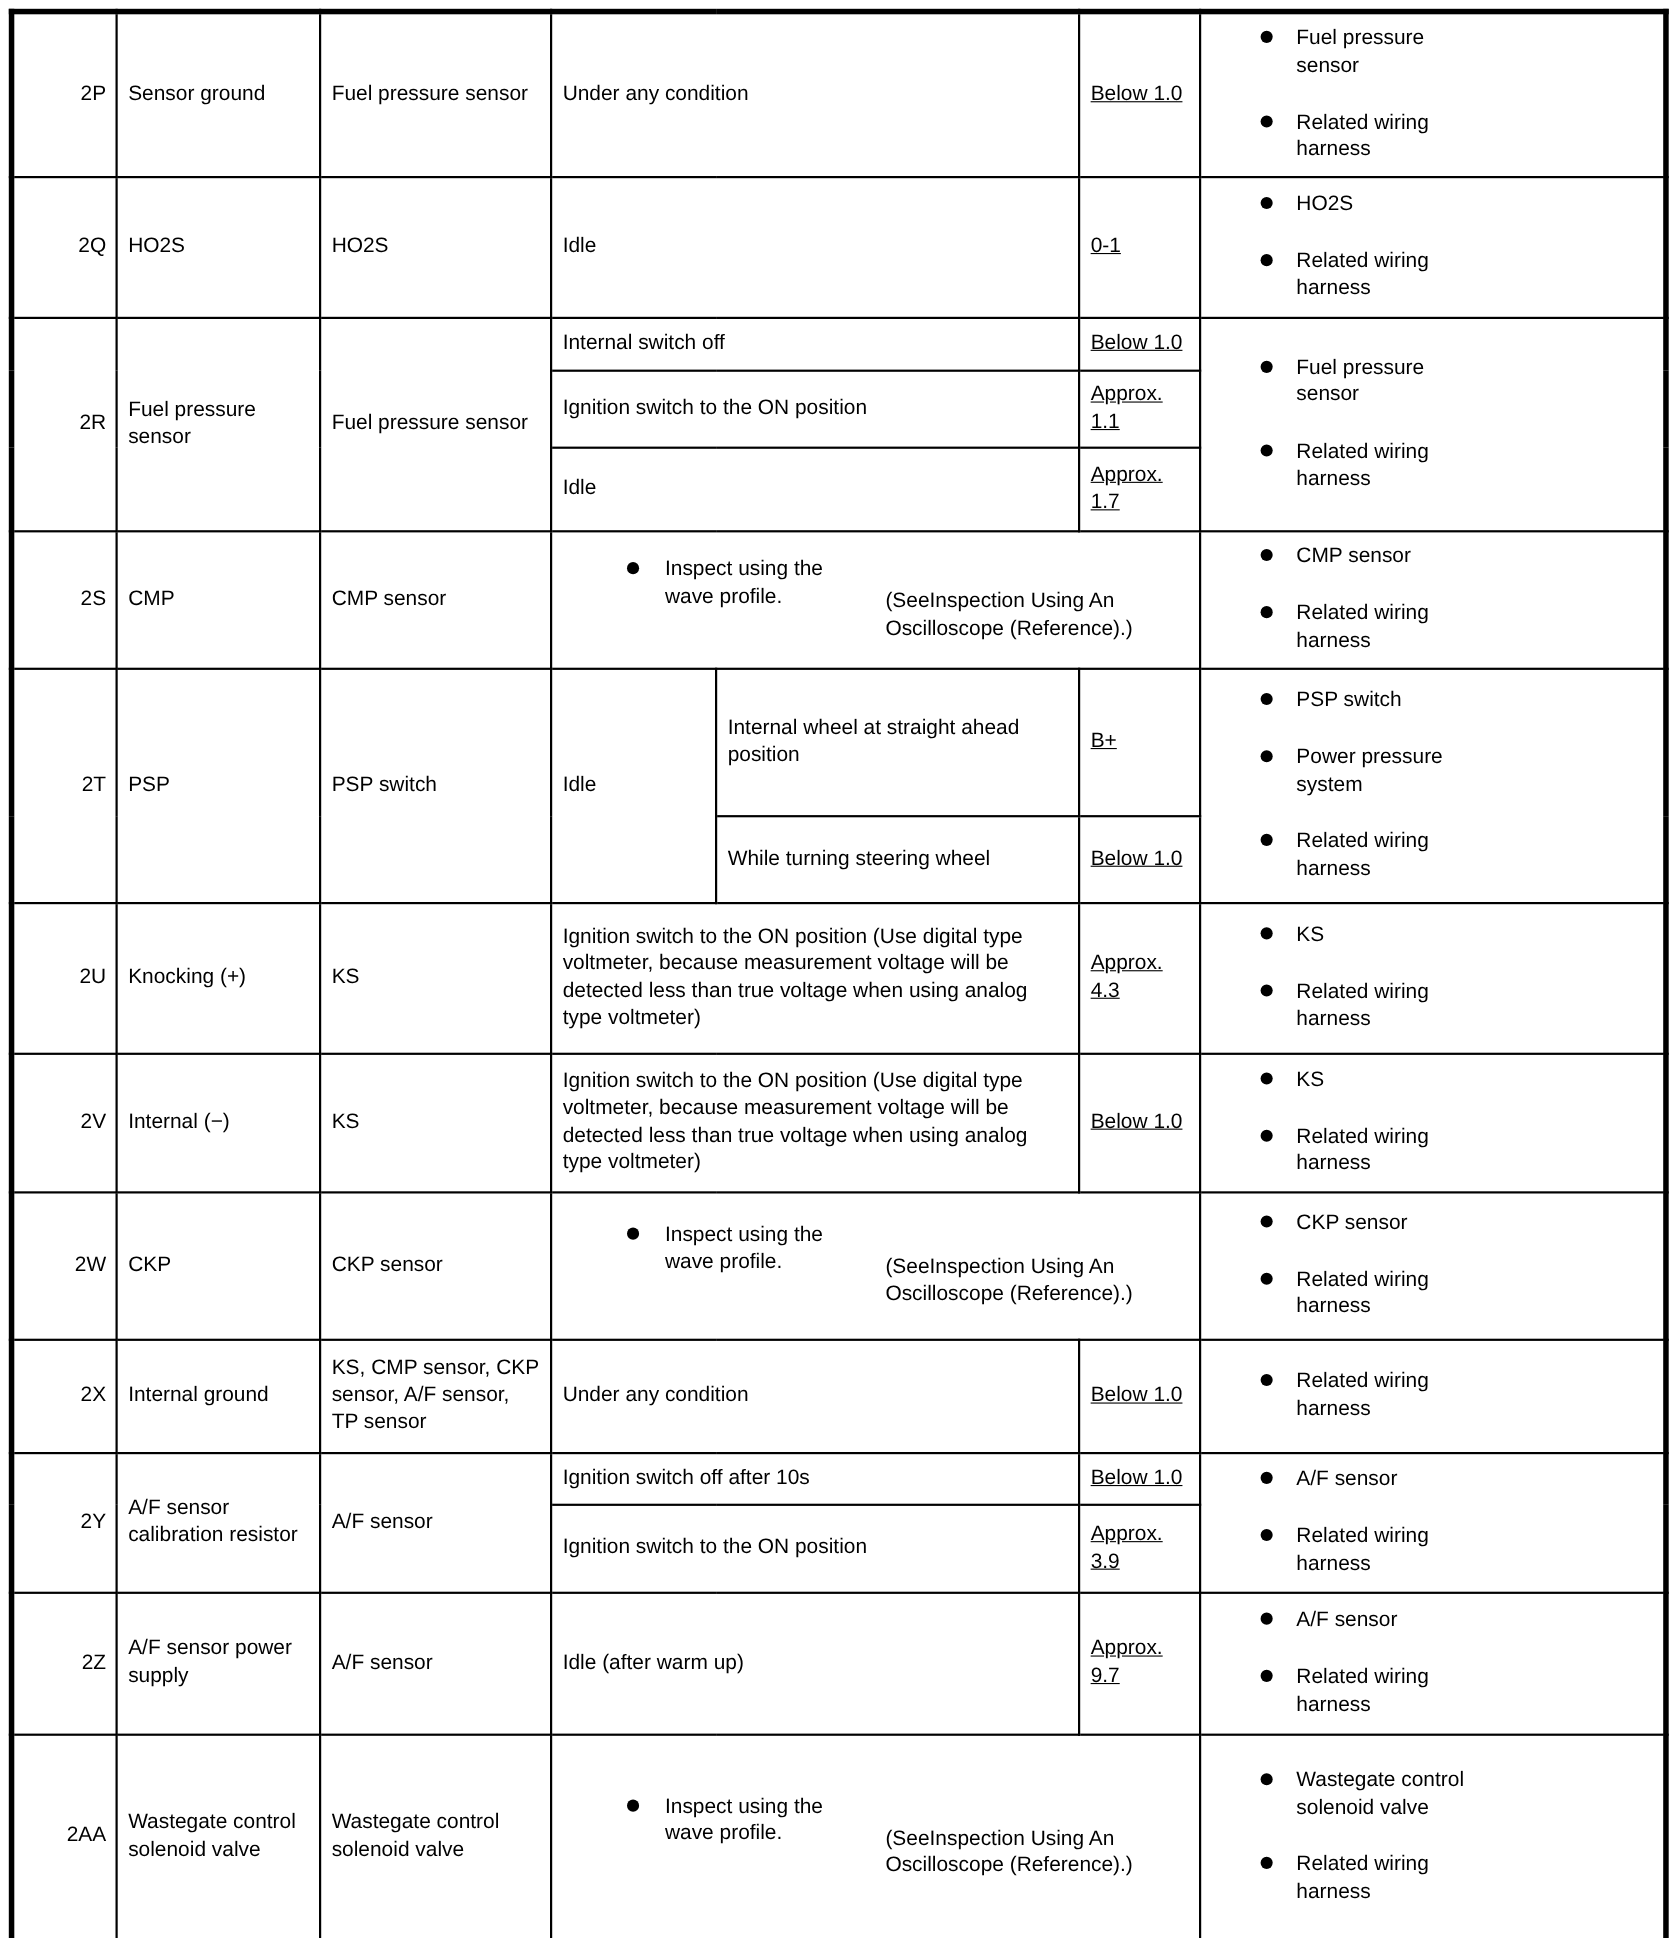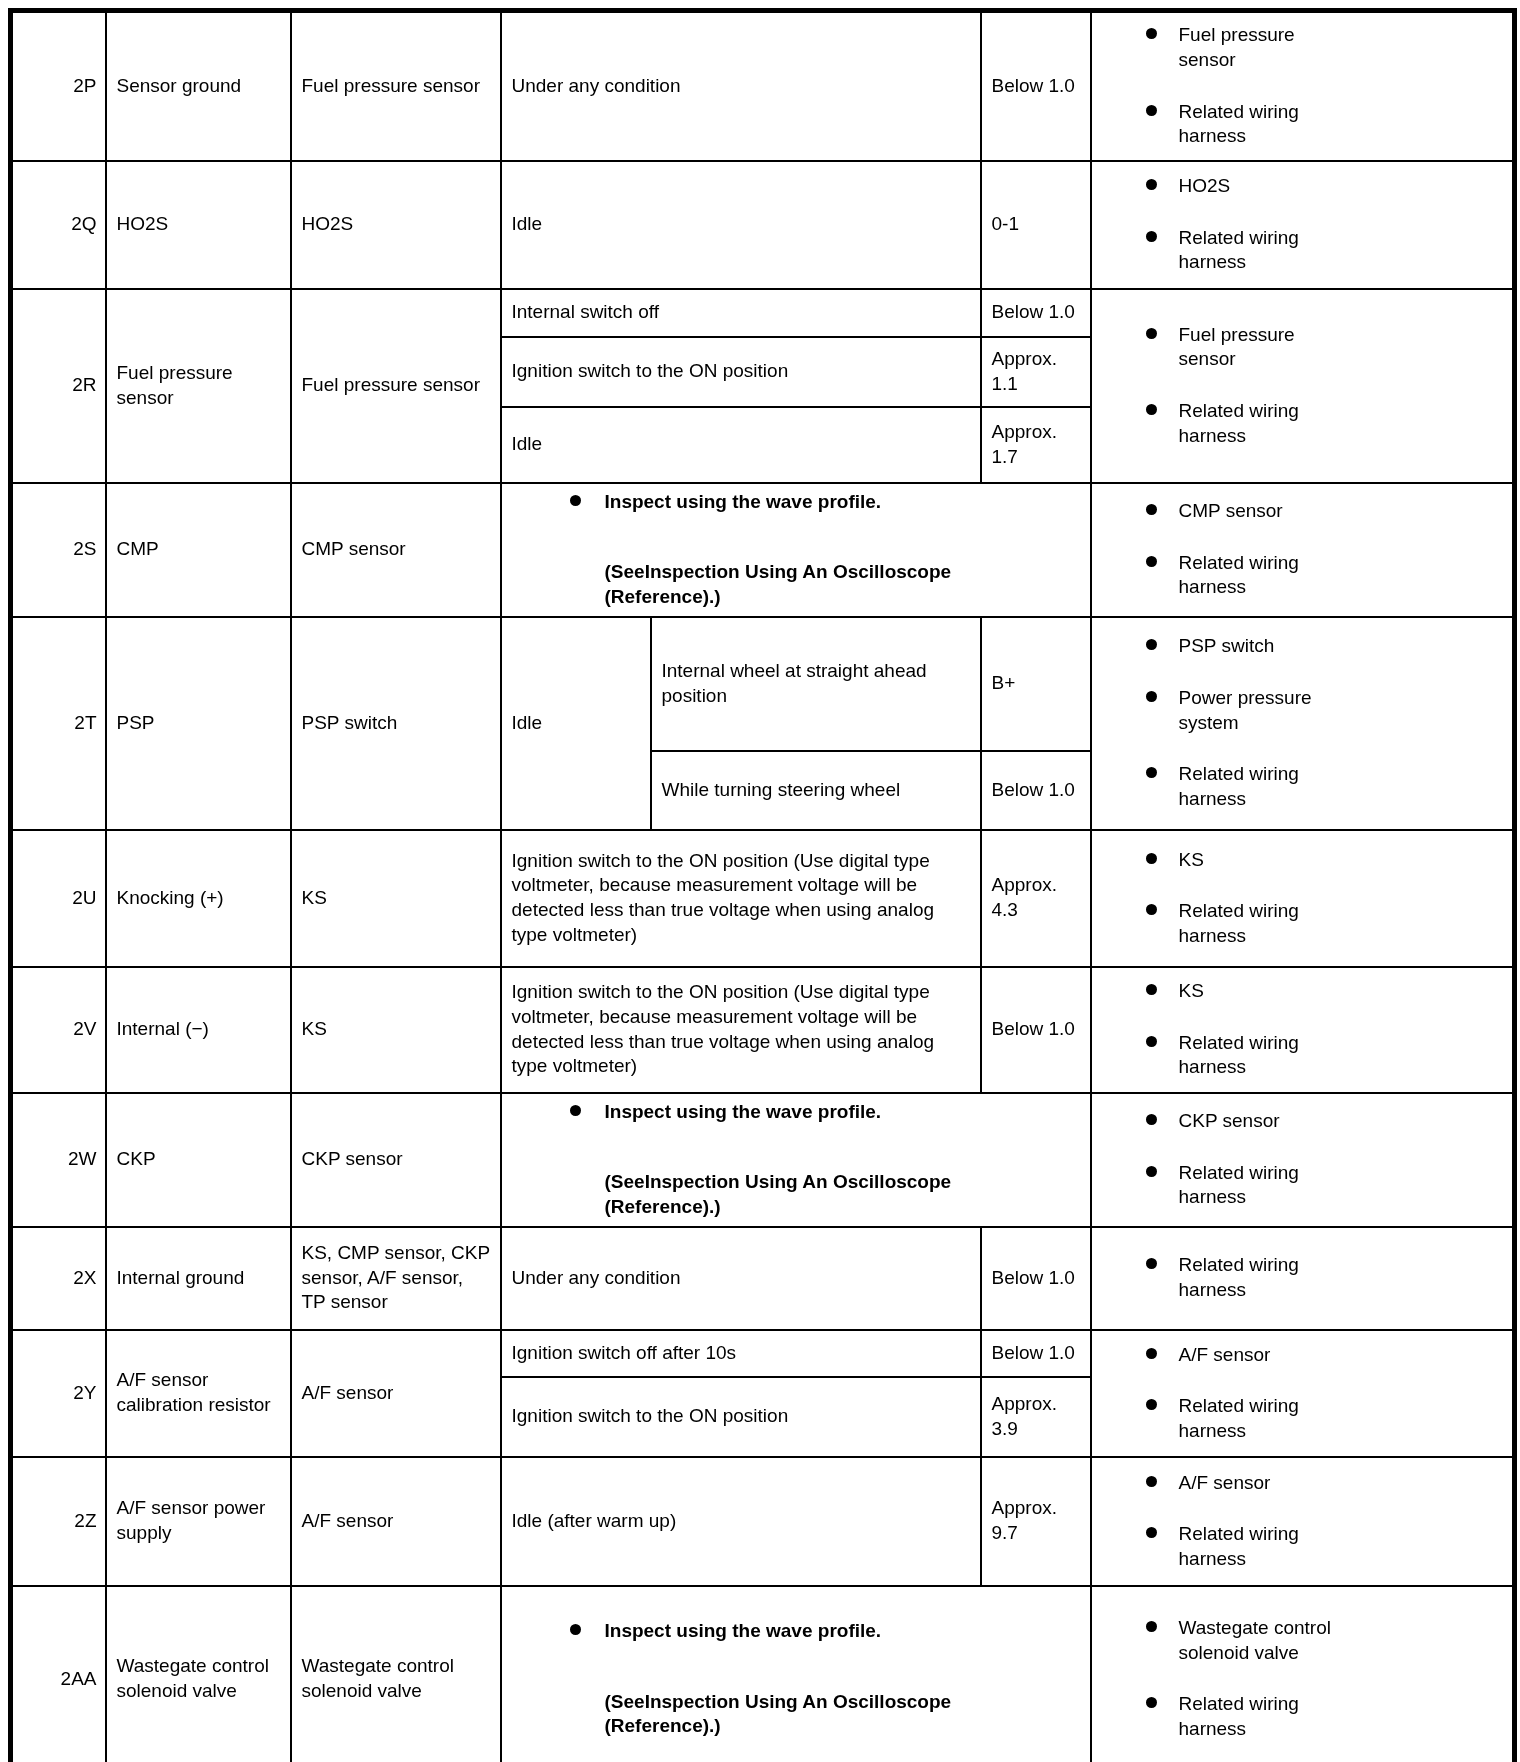--- a/index.html
+++ b/index.html
@@ -27,38 +27,38 @@
     padding:6px 8px 6px 10px;
     font-size:19px;
     line-height:1.3;
     overflow:hidden;
     word-wrap:break-word;
   }
   td.c-term{padding-left:8px;text-align:right;}
   td.c-signal{padding-right:26px;}
   td.c-part{padding-right:34px;}
   td.c-cond{padding-left:12px;}
-  td.c-volt{padding-left:9px;padding-right:4px;}
+  td.c-volt{padding-left:9px;padding-right:4px;text-decoration:underline;}
   
   td.c-insp{padding:10px 6px;}
   .insp-list{
     display:flex;flex-direction:column;justify-content:center;
     gap:27px;padding-left:44px;
   }
   .insp-item{display:flex;gap:22px;align-items:flex-start;}
   .bullet{
     flex:none;width:11px;height:11px;border-radius:50%;
     background:#000;margin-top:5px;
   }
   .insp-item .txt{max-width:156px;}
   
   td.c-note{padding-left:0;}
   .note{
-    display:flex;flex-direction:column;justify-content:center;
-    gap:17px;padding-left:58px;font-weight:bold;
+    display:flex;flex-direction:row;justify-content:center;
+    gap:17px;padding-left:58px;
   }
   .note-line{display:flex;gap:24px;align-items:flex-start;}
   .note-line .txt{max-width:400px;}
   .note-ref{padding-left:35px;max-width:400px;margin-top:29px;}
 </style>
 </head>
 <body>
 
 <div class="sheet">
 <table class="tv">

